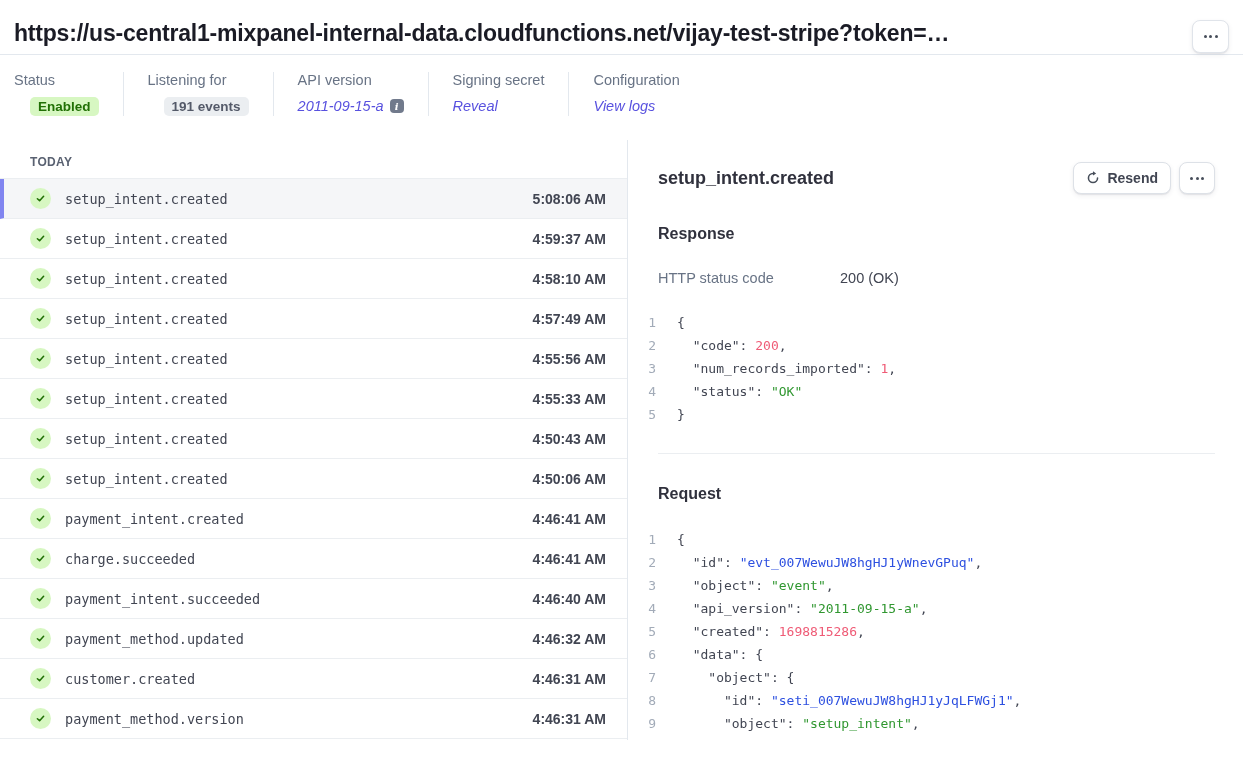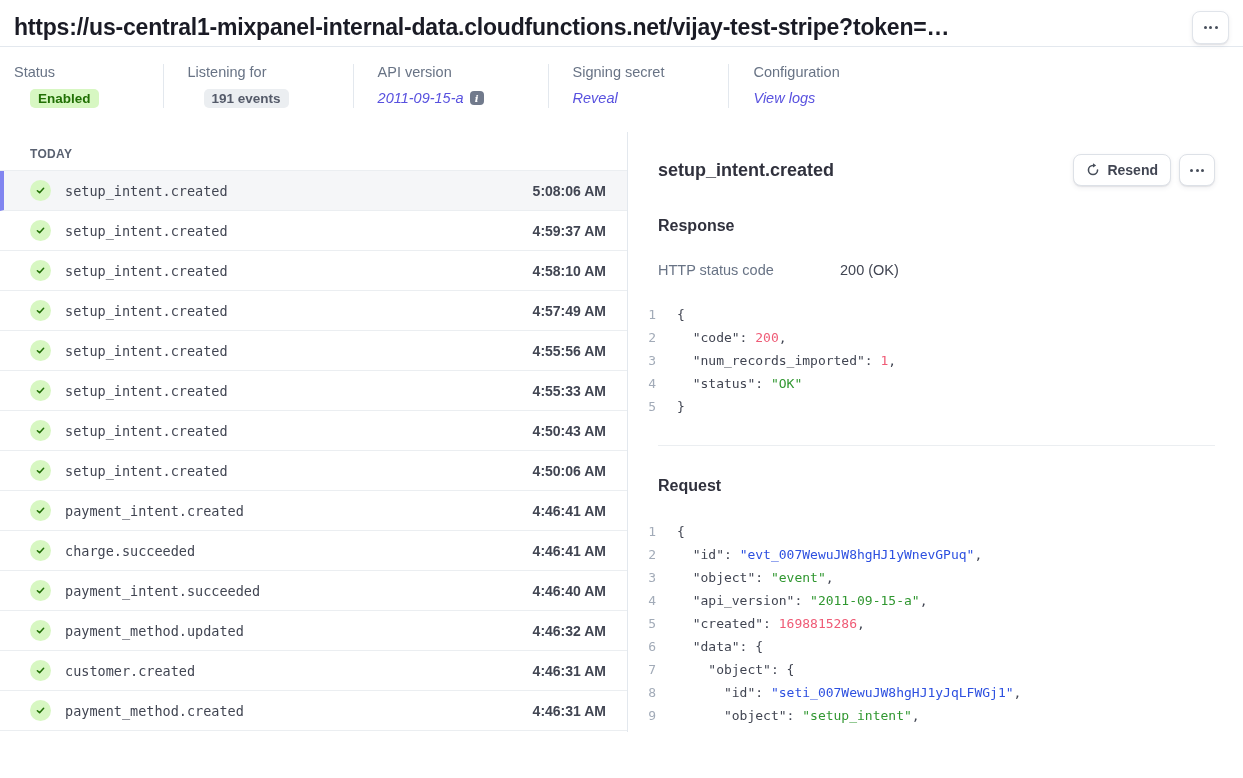--- a/index.html
+++ b/index.html
@@ -1,28 +1,28 @@
 <!DOCTYPE html>
 <html><head>
 <meta charset="utf-8">
 <style>
   * { margin:0; padding:0; box-sizing:border-box; }
   html,body { background:#fff; }
   body { font-family:"Liberation Sans", sans-serif; color:#414552; }
   .app { width:1243px; height:778px; overflow:hidden; background:#fff; }
 
   
-  .header { display:flex; align-items:center; justify-content:space-between; padding:8px 14px 0 14px; height:47px; border-bottom:1px solid #e3e8ee; }
+  .header { display:flex; align-items:flex-start; justify-content:space-between; padding:20px 14px 0 14px; height:55px; border-bottom:1px solid #e3e8ee; }
   .page-title { font-size:23px; font-weight:700; color:#1a1b25; letter-spacing:-0.2px; white-space:nowrap; overflow:hidden; max-width:1165px; }
   .icon-btn { background:#fff; border:1px solid #e0e4ea; border-radius:8px; width:37px; height:33px; display:flex; align-items:center; justify-content:center; cursor:pointer; box-shadow:0 1px 1px rgba(33,37,54,.08), 0 2px 5px rgba(60,66,87,.08); }
   .dots { display:flex; gap:2.5px; }
   .dots i { width:3px; height:3px; border-radius:50%; background:#474e5a; }
 
   
-  .status-bar { display:flex; padding:17px 14px 24px 14px;gap:40px; }
+  .status-bar { display:flex; padding:17px 14px 24px 14px; }
   .status-item { padding:0 24px; border-left:1px solid #e3e8ee; }
   .status-item:first-child { padding-left:0; border-left:none; }
   .status-label { font-size:14.5px; color:#687385; margin-bottom:9px; }
   .badge { display:inline-block; font-size:13.5px; font-weight:600; padding:2px 8px; border-radius:5px;margin-left:16px; }
   .badge-green { background:#d7f7c2; color:#217005; }
   .badge-gray { background:#ebeef1; color:#545a69; }
   .link-value { font-size:14.5px; color:#5851df; cursor:pointer; display:inline-flex; align-items:center; gap:6px;font-style:italic; }
   .info-icon { width:14px; height:14px; border-radius:4px; background:#717a8c; color:#fff; font-size:10px; font-weight:700; display:inline-flex; align-items:center; justify-content:center; font-family:"DejaVu Serif", serif; }
 
   
@@ -241,21 +241,21 @@
     <span class="event-name">customer.created</span>
     <span class="event-time">4:46:31 AM</span>
   </div>
 
   <div class="event-row">
     <span class="check">
       <svg viewBox="0 0 12 12" width="11" height="11">
                 <path d="M2.6 6.3 L5 8.4 L9.4 3.6" stroke="#217005" stroke-width="1.7" fill="none" stroke-linecap="round" stroke-linejoin="round"></path>
               </svg>
     </span>
-    <span class="event-name">payment_method.created</span>
+    <span class="event-name">payment_method.version</span>
     <span class="event-time">4:46:31 AM</span>
   </div>
 </div>
     </div>
 
     <div class="detail-panel">
       <div class="detail-header">
         <div class="detail-title">setup_intent.created</div>
         <div class="detail-actions">
           <button class="btn">

